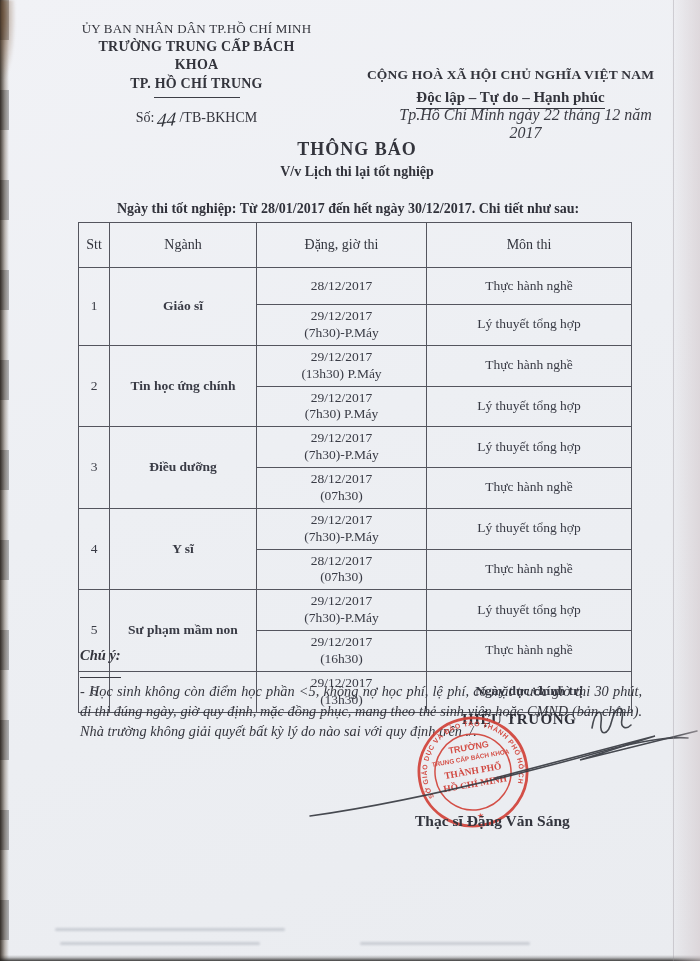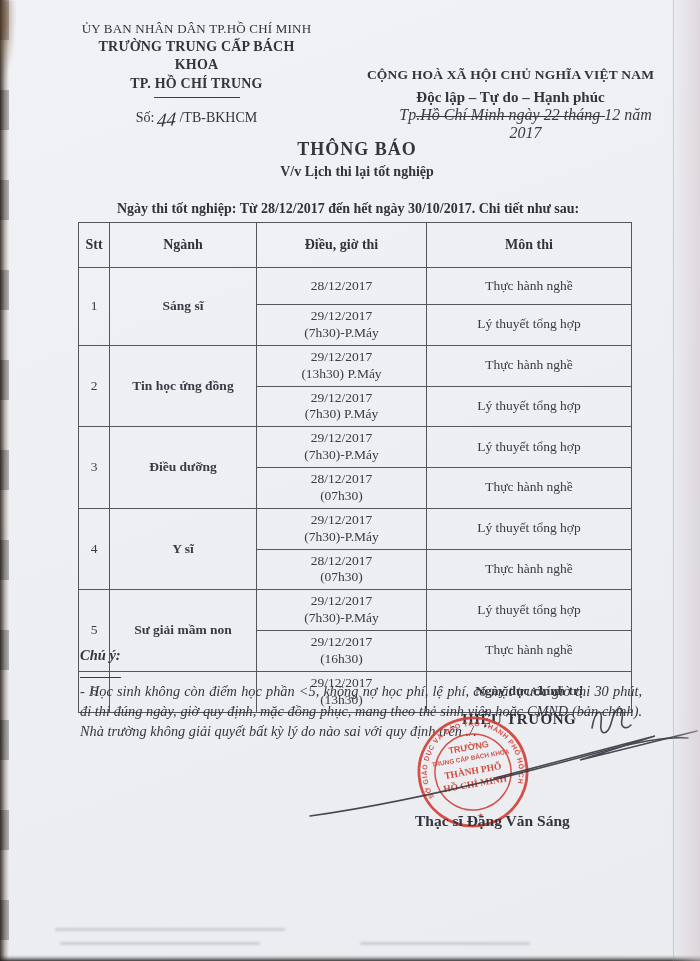--- a/index.html
+++ b/index.html
@@ -27,36 +27,36 @@
   .hdr-left{position:absolute;left:79px;top:20px;width:235px;text-align:center;line-height:1.35;}
   .hdr-left .l1{font-size:13px;letter-spacing:.2px;}
   .hdr-left .l2,.hdr-left .l3{font-size:14px;font-weight:bold;letter-spacing:.2px;}
   .hdr-rule{width:86px;height:0;border-bottom:1.4px solid #3d3e46;margin:3px auto 0 auto;}
   .so-line{margin-top:11px;font-size:14px;display:flex;justify-content:center;align-items:flex-start;gap:3px;}
   .so-hand{font-size:19px;font-style:italic;color:#2e3138;display:inline-block;
     transform:rotate(-5deg) skewX(-10deg);line-height:1;position:relative;top:1px;}
   .hdr-right{position:absolute;left:358px;top:22px;width:305px;text-align:center;line-height:1.4;margin-top:44px;}
   .hdr-right .l1{font-size:13.5px;font-weight:bold;letter-spacing:.2px;}
   .hdr-right .l2{font-size:15px;font-weight:bold;display:inline-block;
-    border-bottom:1.6px solid #34353d;padding-bottom:8px;margin-top:2px;}
+    border-bottom:1.6px solid #34353d;padding-bottom:0;margin-top:2px;}
   .dateline{position:absolute;left:383px;top:106px;width:285px;text-align:center;
     font-style:italic;font-size:16px;color:#3a3b43;}
 
   
   .title-wrap{position:absolute;left:0;top:136px;width:700px;text-align:center;line-height:1.45;padding-left:7px;}
   .doc-title{font-size:18px;font-weight:bold;letter-spacing:1px;}
   .doc-subtitle{font-size:14px;font-weight:bold;}
   .intro{position:absolute;left:117px;top:201px;font-size:14px;font-weight:bold;color:#30313a;}
 
   
   table.sched{position:absolute;left:78px;top:222px;width:553px;border-collapse:collapse;table-layout:fixed;}
   table.sched th,table.sched td{
     border:1px solid #54555e;text-align:center;vertical-align:middle;
     font-size:13.5px;color:#393b45;padding:3px 4px;line-height:1.25;}
-  table.sched th{font-weight:bold;font-size:14px;height:38px;color:#32343d;}
+  table.sched th{font-weight:normal;font-size:14px;height:38px;color:#32343d;}
   td.cell-stt{font-size:13.5px;}
   td.cell-nganh{font-weight:bold;color:#33353e;}
   td.cell-date{height:30px;}
   td.mon-bold{font-weight:bold;}
 
   
   .note{position:absolute;left:80px;top:644px;width:562px;line-height:1.4;}
   .note-label{font-size:14.5px;font-weight:bold;font-style:italic;display:inline-block;
     border-bottom:1.3px solid #3a3b43;padding-bottom:12px;}
   .note-text{margin-top:3px;font-size:14.3px;font-style:italic;text-align:justify;color:#34353d;}
@@ -89,51 +89,51 @@
     <div class="l1">CỘNG HOÀ XÃ HỘI CHỦ NGHĨA VIỆT NAM</div>
     <div><span class="l2">Độc lập – Tự do – Hạnh phúc</span></div>
   </div>
   <div class="dateline">Tp.Hồ Chí Minh ngày 22 tháng 12 năm 2017</div>
 
   <div class="title-wrap">
     <div class="doc-title">THÔNG BÁO</div>
     <div class="doc-subtitle">V/v Lịch thi lại tốt nghiệp</div>
   </div>
 
-  <div class="intro">Ngày thi tốt nghiệp: Từ 28/12/2017 đến hết ngày 30/10/2017. Chi tiết như sau:</div>
+  <div class="intro">Ngày thi tốt nghiệp: Từ 28/01/2017 đến hết ngày 30/12/2017. Chi tiết như sau:</div>
 
   <table class="sched">
     <colgroup>
         <col style="width:31px">
         <col style="width:147px">
         <col style="width:170px">
         <col style="width:205px">
       </colgroup>
     <thead>
       <tr>
         <th>Stt</th>
         <th>Ngành</th>
-        <th>Điều, giờ thi</th>
+        <th>Đặng, giờ thi</th>
         <th>Môn thi</th>
       </tr>
     </thead>
     <tbody>
         <tr>
           <td class="cell-stt" rowspan="2">1</td>
-          <td class="cell-nganh" rowspan="2">Sáng sĩ</td>
+          <td class="cell-nganh" rowspan="2">Giáo sĩ</td>
           <td class="cell-date">28/12/2017</td>
           <td class="cell-mon">Thực hành nghề</td>
         </tr>
         <tr>
           <td class="cell-date">29/12/2017<br>(7h30)-P.Máy</td>
           <td class="cell-mon">Lý thuyết tổng hợp</td>
         </tr>
         <tr>
           <td class="cell-stt" rowspan="2">2</td>
-          <td class="cell-nganh" rowspan="2">Tin học ứng đồng</td>
+          <td class="cell-nganh" rowspan="2">Tin học ứng chính</td>
           <td class="cell-date">29/12/2017<br>(13h30) P.Máy</td>
           <td class="cell-mon">Thực hành nghề</td>
         </tr>
         <tr>
           <td class="cell-date">29/12/2017<br>(7h30) P.Máy</td>
           <td class="cell-mon">Lý thuyết tổng hợp</td>
         </tr>
         <tr>
           <td class="cell-stt" rowspan="2">3</td>
           <td class="cell-nganh" rowspan="2">Điều dưỡng</td>
@@ -149,21 +149,21 @@
           <td class="cell-nganh" rowspan="2">Y sĩ</td>
           <td class="cell-date">29/12/2017<br>(7h30)-P.Máy</td>
           <td class="cell-mon">Lý thuyết tổng hợp</td>
         </tr>
         <tr>
           <td class="cell-date">28/12/2017<br>(07h30)</td>
           <td class="cell-mon">Thực hành nghề</td>
         </tr>
         <tr>
           <td class="cell-stt" rowspan="2">5</td>
-          <td class="cell-nganh" rowspan="2">Sư giải mầm non</td>
+          <td class="cell-nganh" rowspan="2">Sư phạm mầm non</td>
           <td class="cell-date">29/12/2017<br>(7h30)-P.Máy</td>
           <td class="cell-mon">Lý thuyết tổng hợp</td>
         </tr>
         <tr>
           <td class="cell-date">29/12/2017<br>(16h30)</td>
           <td class="cell-mon">Thực hành nghề</td>
         </tr>
         <tr>
           <td class="cell-stt" rowspan="1">6</td>
           <td class="cell-nganh" rowspan="1"></td>

